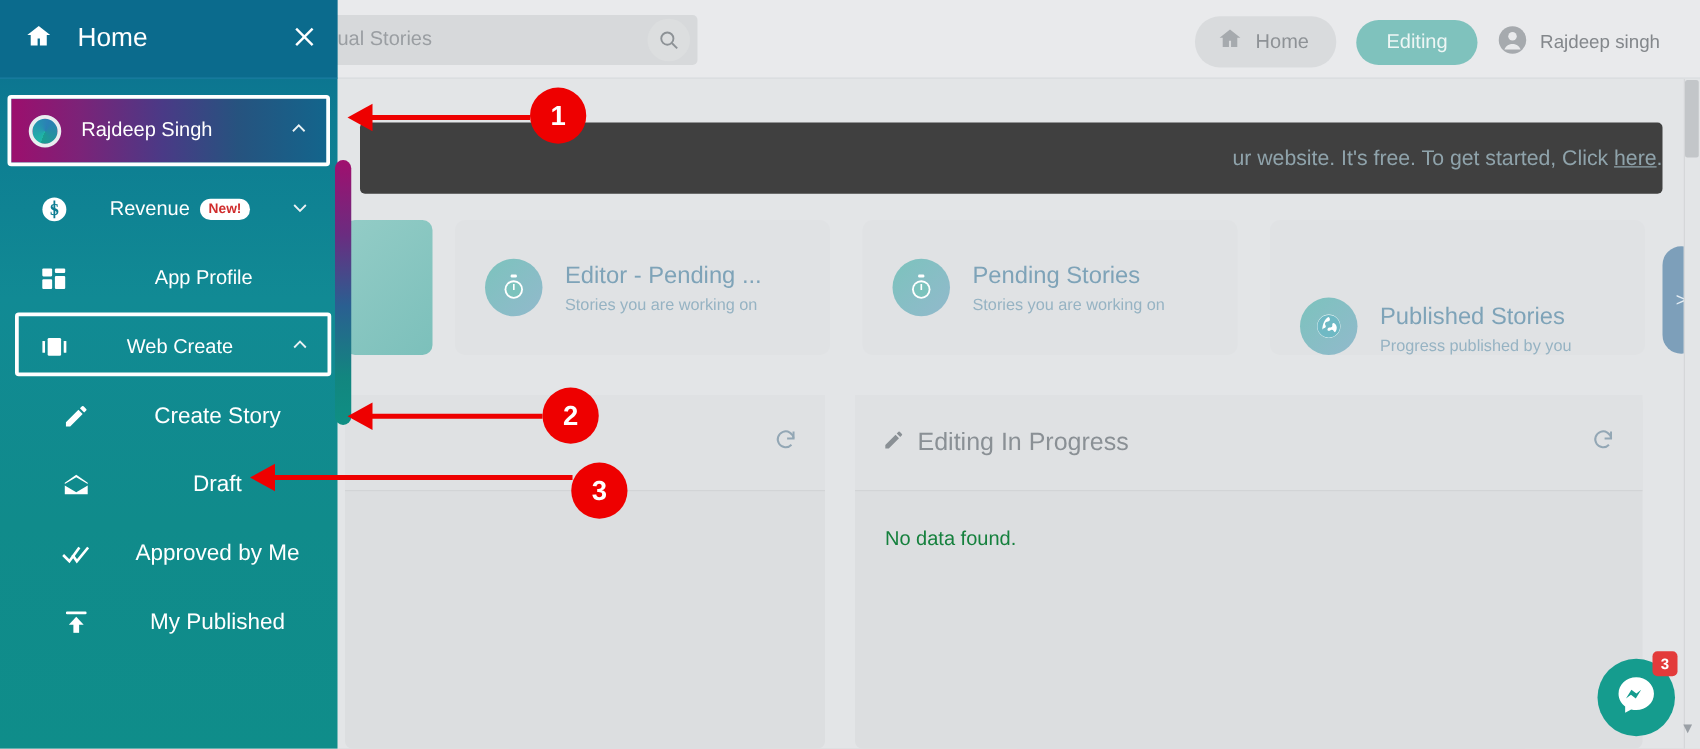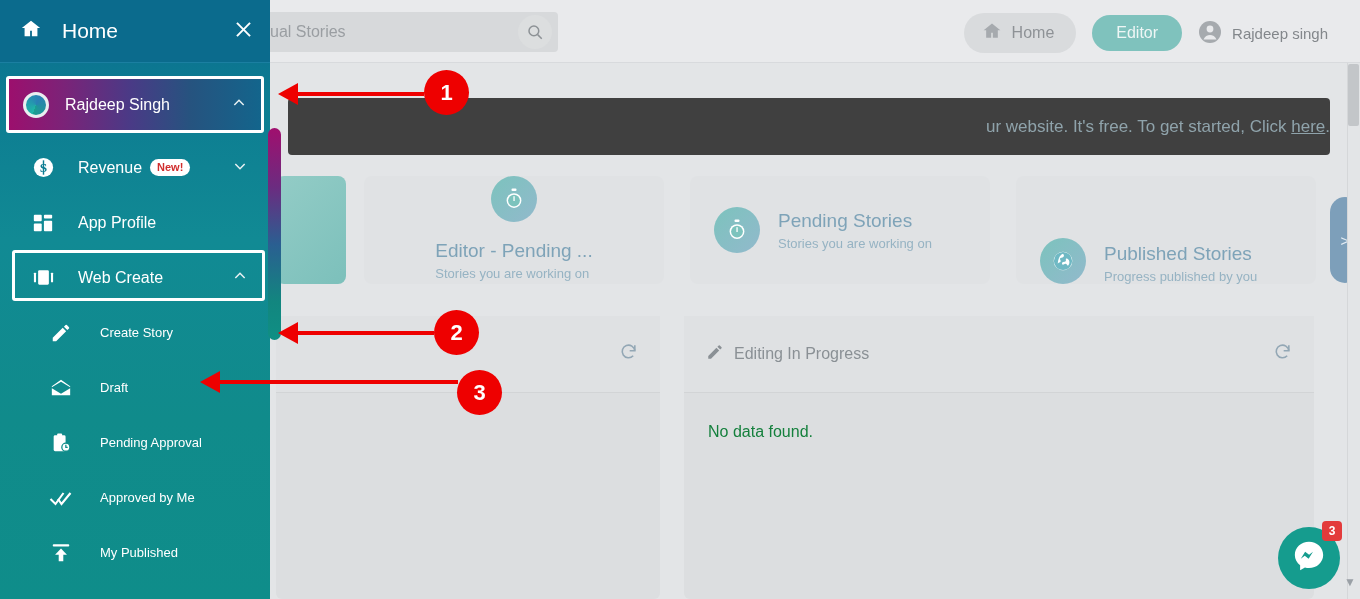--- a/index.html
+++ b/index.html
@@ -97,21 +97,21 @@
   .panel {
     position: absolute; top: 316px; height: 283px;
     background: #dcdee0; border-radius: 6px;
   }
   .panel-head {
     height: 77px; display: flex; align-items: center;
     padding: 0 22px; gap: 10px;
     border-bottom: 1px solid #d2d4d6;
     background: #dfe1e3;
   }
-  .panel-title { font-size: 16px; color: #8a9095; }
+  .panel-title { font-size: 20px; color: #8a9095; }
   .panel-refresh { margin-left: auto; color: #93a7b5; font-size: 20px; }
   .panel-body { padding: 30px 24px; font-size: 16px; color: #15803d; }
 
   
   .drawer {
     position: absolute; left: 0; top: 0; width: 270px; height: 599px;
     background: linear-gradient(180deg,#0a6a8e 0%, #0d7c92 16%, #118a94 40%, #108b8b 70%, #0f8d8a 100%);
     overflow: hidden;
   }
   .drawer-head {
@@ -138,26 +138,26 @@
   }
   .acct-name { color: #fff; font-size: 16px; flex: 1; }
   .chev { color: #eaf2f4; font-size: 13px; }
 
   .menu { position: absolute; left: 0; top: 140px; width: 270px; }
   .m-item {
     height: 55px; display: flex; align-items: center;
     padding: 0 22px 0 30px; gap: 22px; color: #ffffff; font-size: 16px;
   }
   .m-item .ico { width: 26px; display: flex; align-items: center; justify-content: center; flex: none; }
-  .m-item .lbl { flex: 1; display: flex; align-items: center; gap: 8px; }
+  .m-item .lbl { flex: 1; display: flex; align-items: center; gap: 8px; justify-content: center; }
   .badge-new {
     background: #ffffff; color: #d02d2d; font-size: 11px; font-weight: bold;
     border-radius: 9px; padding: 2px 7px; line-height: 1.1;
   }
-  .sub-item { padding-left: 48px; gap: 26px; font-size: 13px; }
+  .sub-item { padding-left: 48px; gap: 26px; font-size: 18px; }
   .ws-hl {
     position: absolute; left: 12px; top: 0px; width: 253px; height: 51px;
     border: 3px solid #ffffff; border-radius: 3px; pointer-events: none;
   }
   .ws-wrap { position: relative; height: 55px; }
 
   
   .drawer-scroll {
     position: absolute; left: 268px; top: 128px; width: 13px; height: 212px;
     border-radius: 7px;
@@ -219,21 +219,21 @@
       <div class="hdr-right">
         <div class="home-pill">
           <span>
             <svg width="20" height="20" viewBox="0 0 24 24" fill="#a6aaae">
                 <path d="M12 3 2 11h3v9h6v-6h2v6h6v-9h3z"></path>
               </svg>
           </span>
           <span>Home</span>
         </div>
         <div class="create-pill">
-          <span>Editor</span>
+          <span>Editing</span>
         </div>
         <div class="user-chip">
           <span>
             <svg width="24" height="24" viewBox="0 0 24 24" fill="#a6aaae">
               <circle cx="12" cy="12" r="11"></circle>
                 <circle cx="12" cy="9" r="3.4" fill="#e9eaec"></circle>
               <path d="M5.5 19.5c1.2-3 4-4.4 6.5-4.4s5.3 1.4 6.5 4.4z" fill="#e9eaec"></path>
             </svg>
           </span>
           <span>Rajdeep singh</span>
@@ -243,21 +243,21 @@
 
     <div class="banner">
       <div class="banner-text">
         <span>ur website. It's free. To get started, Click </span><a href="#">here</a><span>.</span>
       </div>
     </div>
 
     <div class="cards-row">
       <div class="card teal" style="left:0px;width:70px;"></div>
 
-      <div class="card" style="left:88px;width:300px;flex-direction:column;">
+      <div class="card" style="left:88px;width:300px;">
         <div class="card-ico">
           <svg width="24" height="24" viewBox="0 0 24 24" fill="#ffffff">
             <rect x="9.5" y="1.6" width="5" height="2.4" rx="1"></rect>
             <circle cx="12" cy="13.6" r="7.4" fill="#ffffff"></circle>
             <circle cx="12" cy="13.6" r="5.9" fill="#7cc3bd"></circle>
             <rect x="11.4" y="9.2" width="1.3" height="4.8" fill="#ffffff"></rect>
           </svg>
         </div>
         <div>
           <div class="card-title">Editor - Pending ...</div>
@@ -434,33 +434,20 @@
           <svg width="22" height="22" viewBox="0 0 24 24" fill="#ffffff">
             <path d="M12 3 2 10v1.2l10-6 10 6V10z"></path>
             <path d="M2 12.4V20h20v-7.6l-10 6z"></path>
           </svg>
         </span>
         <span class="lbl">
             <span>Draft</span>
           </span>
       </div>
 
-      <div class="m-item sub-item">
-        <span class="ico">
-          <svg width="22" height="22" viewBox="0 0 24 24" fill="#ffffff">
-            <rect x="4" y="3.5" width="13" height="17.5" rx="1.6"></rect>
-            <rect x="7.8" y="1.6" width="5.4" height="3.2" rx="1" fill="#ffffff"></rect>
-            <circle cx="17.3" cy="16.6" r="4.4" fill="#ffffff" stroke="#0f8d8a" stroke-width="1.4"></circle>
-            <path d="M17.3 14v2.7h2" stroke="#0f8d8a" stroke-width="1.4" fill="none"></path>
-          </svg>
-        </span>
-        <span class="lbl">
-            <span>Pending Approval</span>
-          </span>
-      </div>
 
       <div class="m-item sub-item">
         <span class="ico">
           <svg width="24" height="24" viewBox="0 0 24 24" fill="none" stroke="#ffffff" stroke-width="2.1">
             <polyline points="1.5,13 6.5,18 14.5,7"></polyline>
             <polyline points="9,13 12.5,18 21.5,7"></polyline>
           </svg>
         </span>
         <span class="lbl">
             <span>Approved by Me</span>

